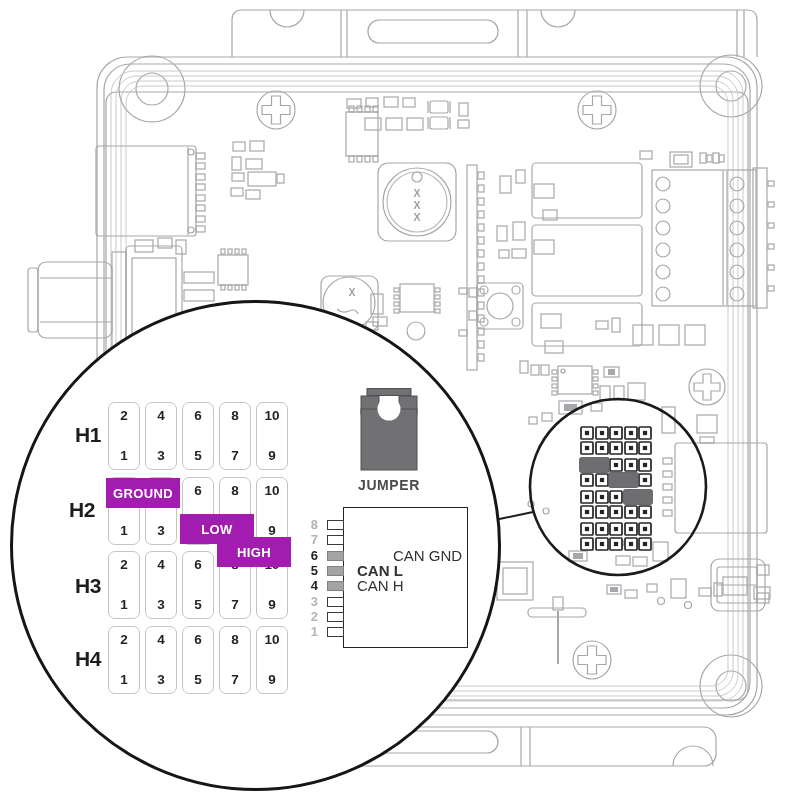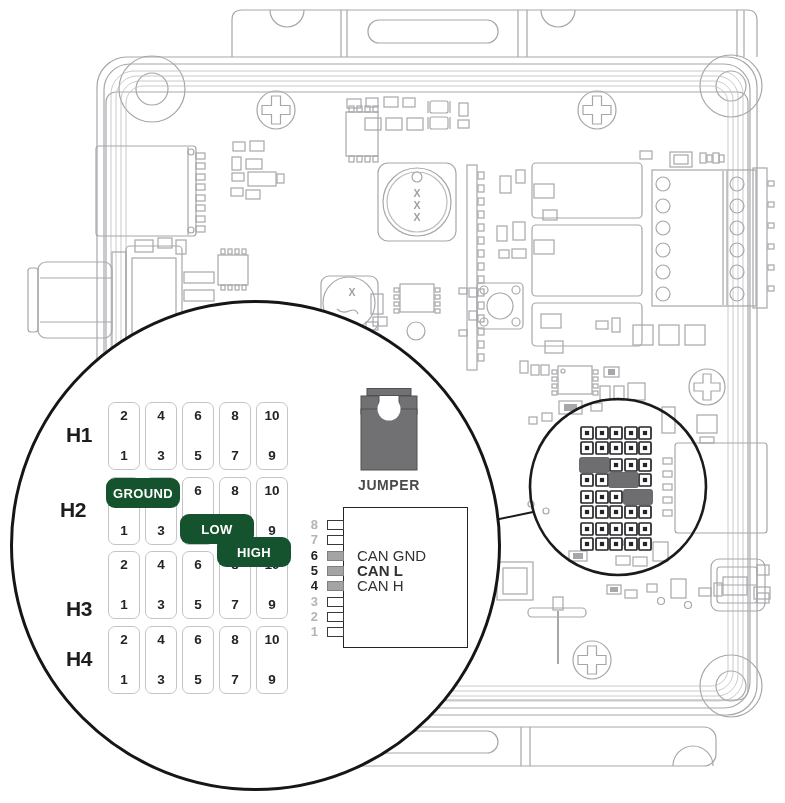--- a/index.html
+++ b/index.html
@@ -2,27 +2,27 @@
 <html><head>
 <meta charset="utf-8">
 <style>
   html,body{margin:0;padding:0;background:#fff;}
   .stage{position:relative;width:785px;height:803px;background:#fff;overflow:hidden;
          font-family:"Liberation Sans",sans-serif;}
   .board-svg{position:absolute;left:0;top:0;z-index:1;}
   .loupe{position:absolute;left:10px;top:300px;width:491px;height:491px;border-radius:50%;
          background:#fff;border:3px solid #161618;box-sizing:border-box;z-index:2;}
   #loupe-content{position:absolute;left:0;top:0;width:785px;height:803px;z-index:3;}
-  .h-label{position:absolute;width:44px;font-size:21px;font-weight:800;
+  .h-label{position:absolute;width:44px;text-align:center;font-size:21px;font-weight:800;
            color:#1d1d1f;letter-spacing:-0.5px;line-height:26px;}
   .pill{position:absolute;width:32px;height:68px;background:#fff;border:1.5px solid #c3c4c6;
         border-radius:7px;box-sizing:border-box;display:flex;flex-direction:column;
         justify-content:space-between;align-items:center;padding:6px 0 7px;}
   .pill span{font-size:13.5px;font-weight:700;color:#242427;line-height:1;}
-  .badge{position:absolute;height:30px;border-radius:9px;background:#14532d;color:#ffffff;
+  .badge{position:absolute;height:30px;border-radius:0;background:#a21caf;color:#ffffff;
          font-size:13px;font-weight:700;display:flex;align-items:center;justify-content:center;
          letter-spacing:0.4px;z-index:4;}
   .jumper-cap{position:absolute;left:352px;top:388px;}
   .jumper-label{position:absolute;left:340px;top:477px;width:98px;text-align:center;
         font-size:14px;font-weight:800;color:#4b4b4d;letter-spacing:0.6px;}
   .conn-box{position:absolute;left:343px;top:507px;width:125px;height:141px;
         border:1.7px solid #242427;background:#fff;box-sizing:border-box;}
   .pin-num{position:absolute;width:26px;text-align:right;font-size:13px;font-weight:700;
         height:14px;line-height:14px;}
   .pin-num.muted{color:#b4b4b6;}
@@ -501,21 +501,21 @@
         <span>5</span>
       </div>
       <div class="pill" style="left: 219px; top: 477px;">
         <span>8</span>
         <span>7</span>
       </div>
       <div class="pill" style="left: 256px; top: 477px;">
         <span>10</span>
         <span>9</span>
       </div>
-      <div class="h-label" style="left: 66px; top: 596px;">H3</div>
+      <div class="h-label" style="left: 66px; top: 573px;">H3</div>
       <div class="pill" style="left: 108px; top: 551px;">
         <span>2</span>
         <span>1</span>
       </div>
       <div class="pill" style="left: 145px; top: 551px;">
         <span>4</span>
         <span>3</span>
       </div>
       <div class="pill" style="left: 182px; top: 551px;">
         <span>6</span>
@@ -552,21 +552,21 @@
       </div>
       <div class="badge" style="left: 106px; top: 478px; width: 74px;">GROUND</div>
       <div class="badge" style="left: 180px; top: 514px; width: 74px;">LOW</div>
       <div class="badge" style="left: 217px; top: 537px; width: 74px;">HIGH</div>
       <div class="stub" style="top: 520px;"></div>
       <div class="pin-num muted" style="left: 292px; top: 518px;">8</div>
       <div class="stub" style="top: 535px;"></div>
       <div class="pin-num muted" style="left: 292px; top: 533px;">7</div>
       <div class="stub hl" style="top: 551px;"></div>
       <div class="pin-num active" style="left: 292px; top: 549px;">6</div>
-      <div class="signal" style="top: 547px;">CAN GND</div>
+      <div class="signal" style="top: 547px; margin-left: 36px;">CAN GND</div>
       <div class="stub hl" style="top: 566px;"></div>
       <div class="pin-num active" style="left: 292px; top: 564px;">5</div>
       <div class="signal" style="top: 562px; font-weight: bold;">CAN L</div>
       <div class="stub hl" style="top: 581px;"></div>
       <div class="pin-num active" style="left: 292px; top: 579px;">4</div>
       <div class="signal" style="top: 577px;">CAN H</div>
       <div class="stub" style="top: 597px;"></div>
       <div class="pin-num muted" style="left: 292px; top: 595px;">3</div>
       <div class="stub" style="top: 612px;"></div>
       <div class="pin-num muted" style="left: 292px; top: 610px;">2</div>

